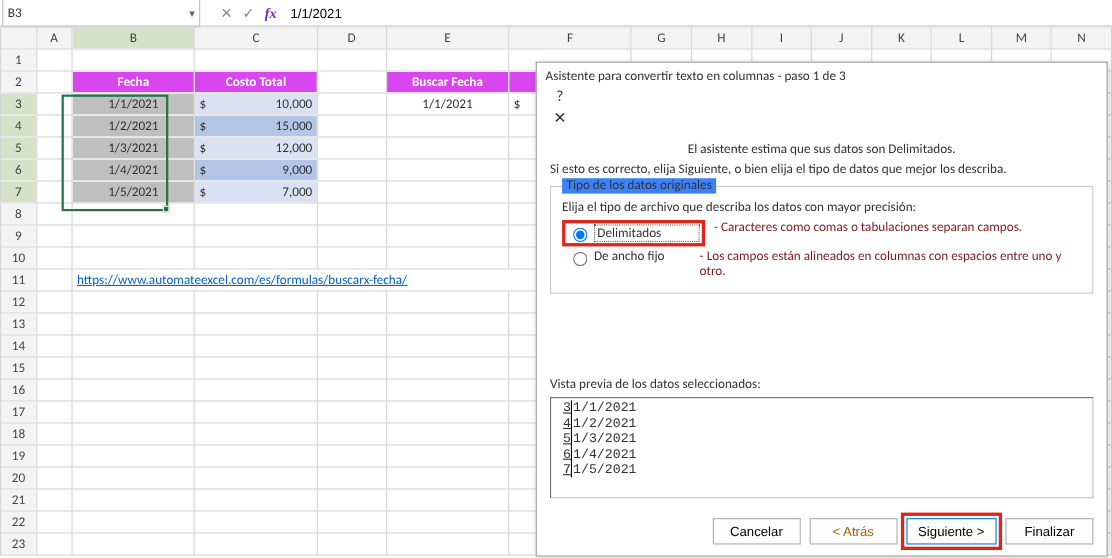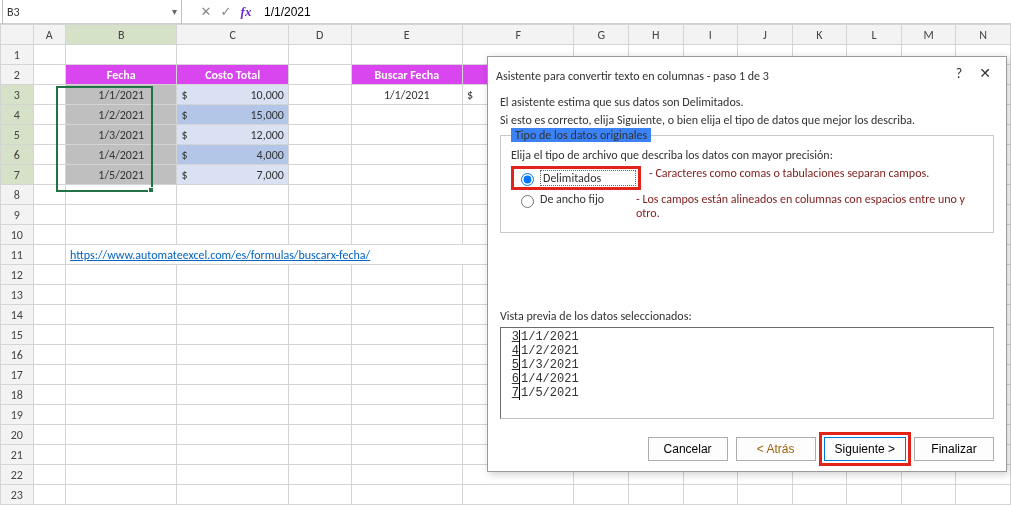--- a/index.html
+++ b/index.html
@@ -119,24 +119,25 @@
     position: absolute;
     left: 487px; top: 56px;
     width: 520px;
     background: #fff;
     border: 1px solid #9a9a9a;
     box-shadow: 2px 2px 8px rgba(0,0,0,.2);
     font-size: 12px;
   }
   .dlg-title {
     display: flex;
-    align-items: flex-end;
+    align-items: flex-start;
     padding: 6px 8px;
     font-size: 12px;
     color: #333;
+    flex-direction: column;
   }
   .dlg-title .spacer { flex:1; }
   .dlg-close, .dlg-help {
     width: 26px; height: 20px;
     display: inline-flex; align-items: center; justify-content: center;
     font-size: 14px; color: #333;
   }
   .dlg-body { padding: 2px 12px 8px 12px; }
   .groupbox {
     border: 1px solid #c8c8c8;
@@ -347,21 +348,21 @@
           <td></td>
           <td></td>
         </tr>
         <tr class="stripe-b">
           <td class="rownum sel">6</td>
           <td></td>
           <td class="databg date selcell">1/4/2021</td>
           <td class="databg">
             <div class="curwrap">
               <span class="cur">$</span>
-              <span class="num">4,000</span>
+              <span class="num">9,000</span>
             </div>
           </td>
           <td></td>
           <td></td>
           <td></td>
           <td></td>
           <td></td>
           <td></td>
           <td></td>
           <td></td>
@@ -667,21 +668,21 @@
 </div>
 
 <div class="dialog">
   <div class="dlg-title">
     <span>Asistente para convertir texto en columnas - paso 1 de 3</span>
     <span class="spacer"></span>
     <span class="dlg-help">?</span>
     <span class="dlg-close">✕</span>
   </div>
   <div class="dlg-body">
-    <div style="margin:4px 0;">El asistente estima que sus datos son Delimitados.</div>
+    <div style="margin:4px 0;text-align:center;">El asistente estima que sus datos son Delimitados.</div>
     <div style="margin:4px 0;">Si esto es correcto, elija Siguiente, o bien elija el tipo de datos que mejor los describa.</div>
 
     <div class="groupbox">
       <span class="legend">Tipo de los datos originales</span>
       <div style="margin-top:-8px; margin-bottom:4px;">Elija el tipo de archivo que describa los datos con mayor precisión:</div>
 
       <div class="radio-row">
         <span class="highlight-red">
           <input type="radio" name="dtype" checked="" style="">
           <span class="radio-label" style="border:1px dotted #666; padding:0 2px;">Delimitados</span>

